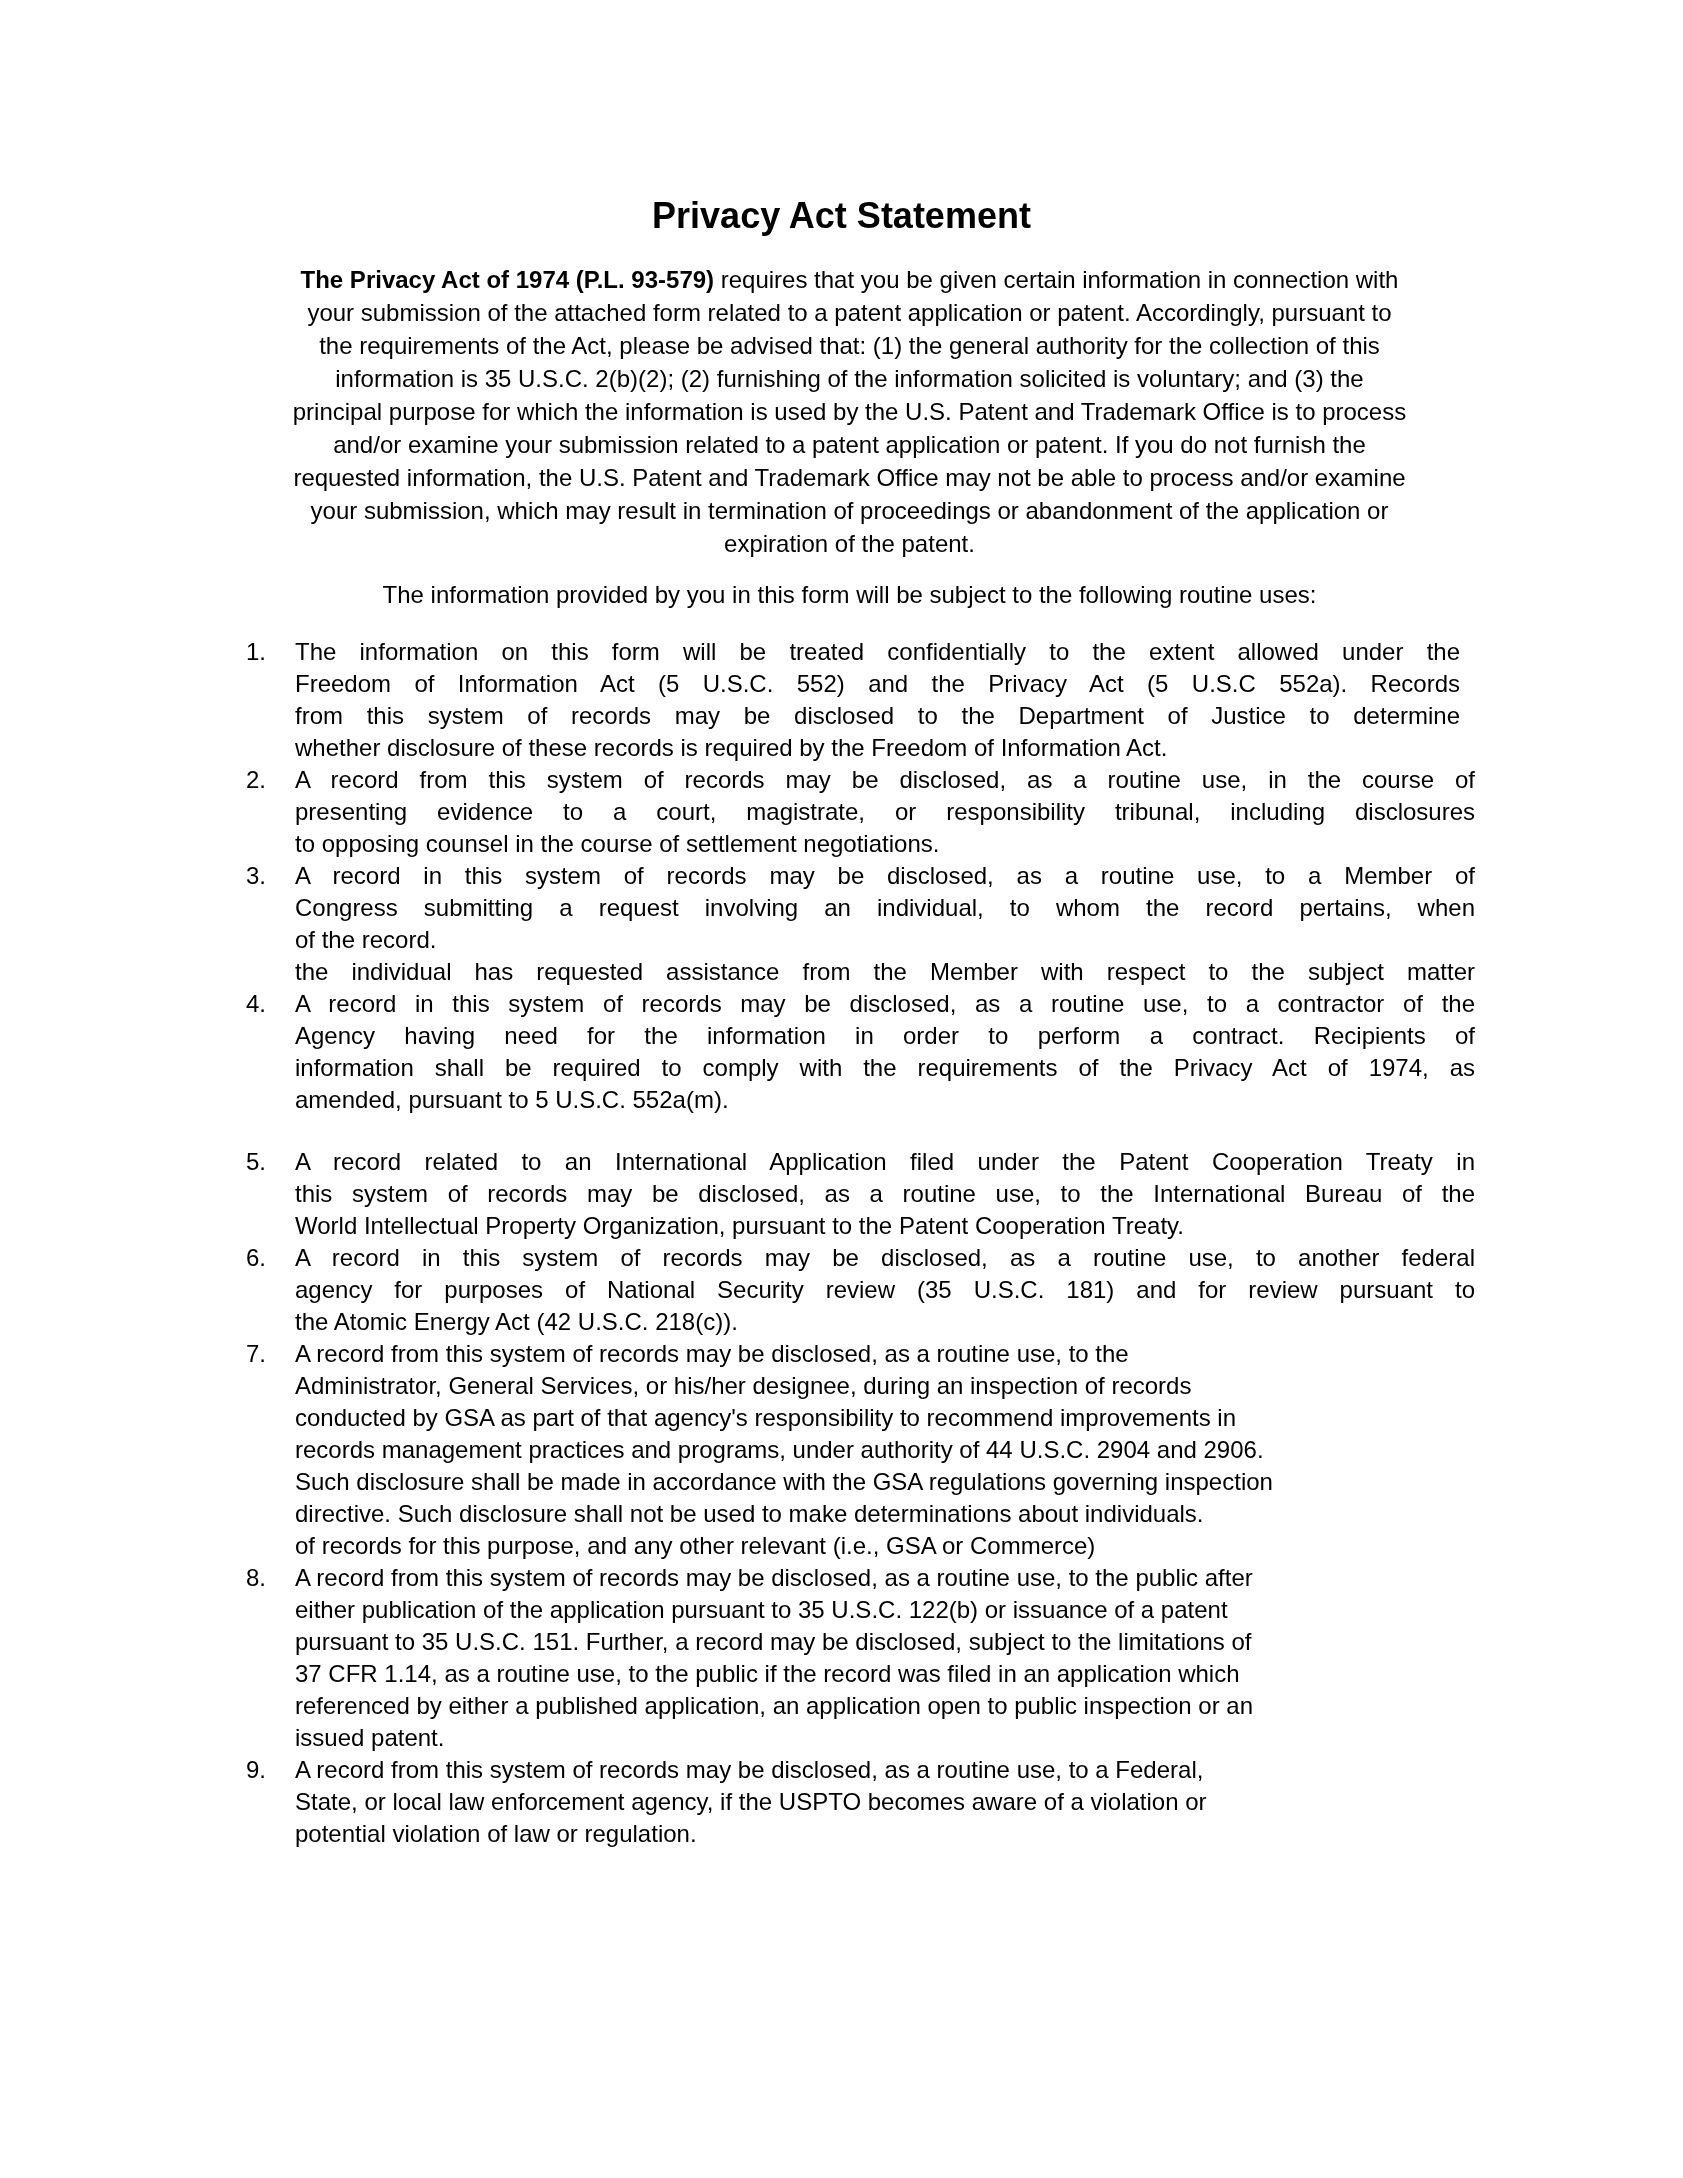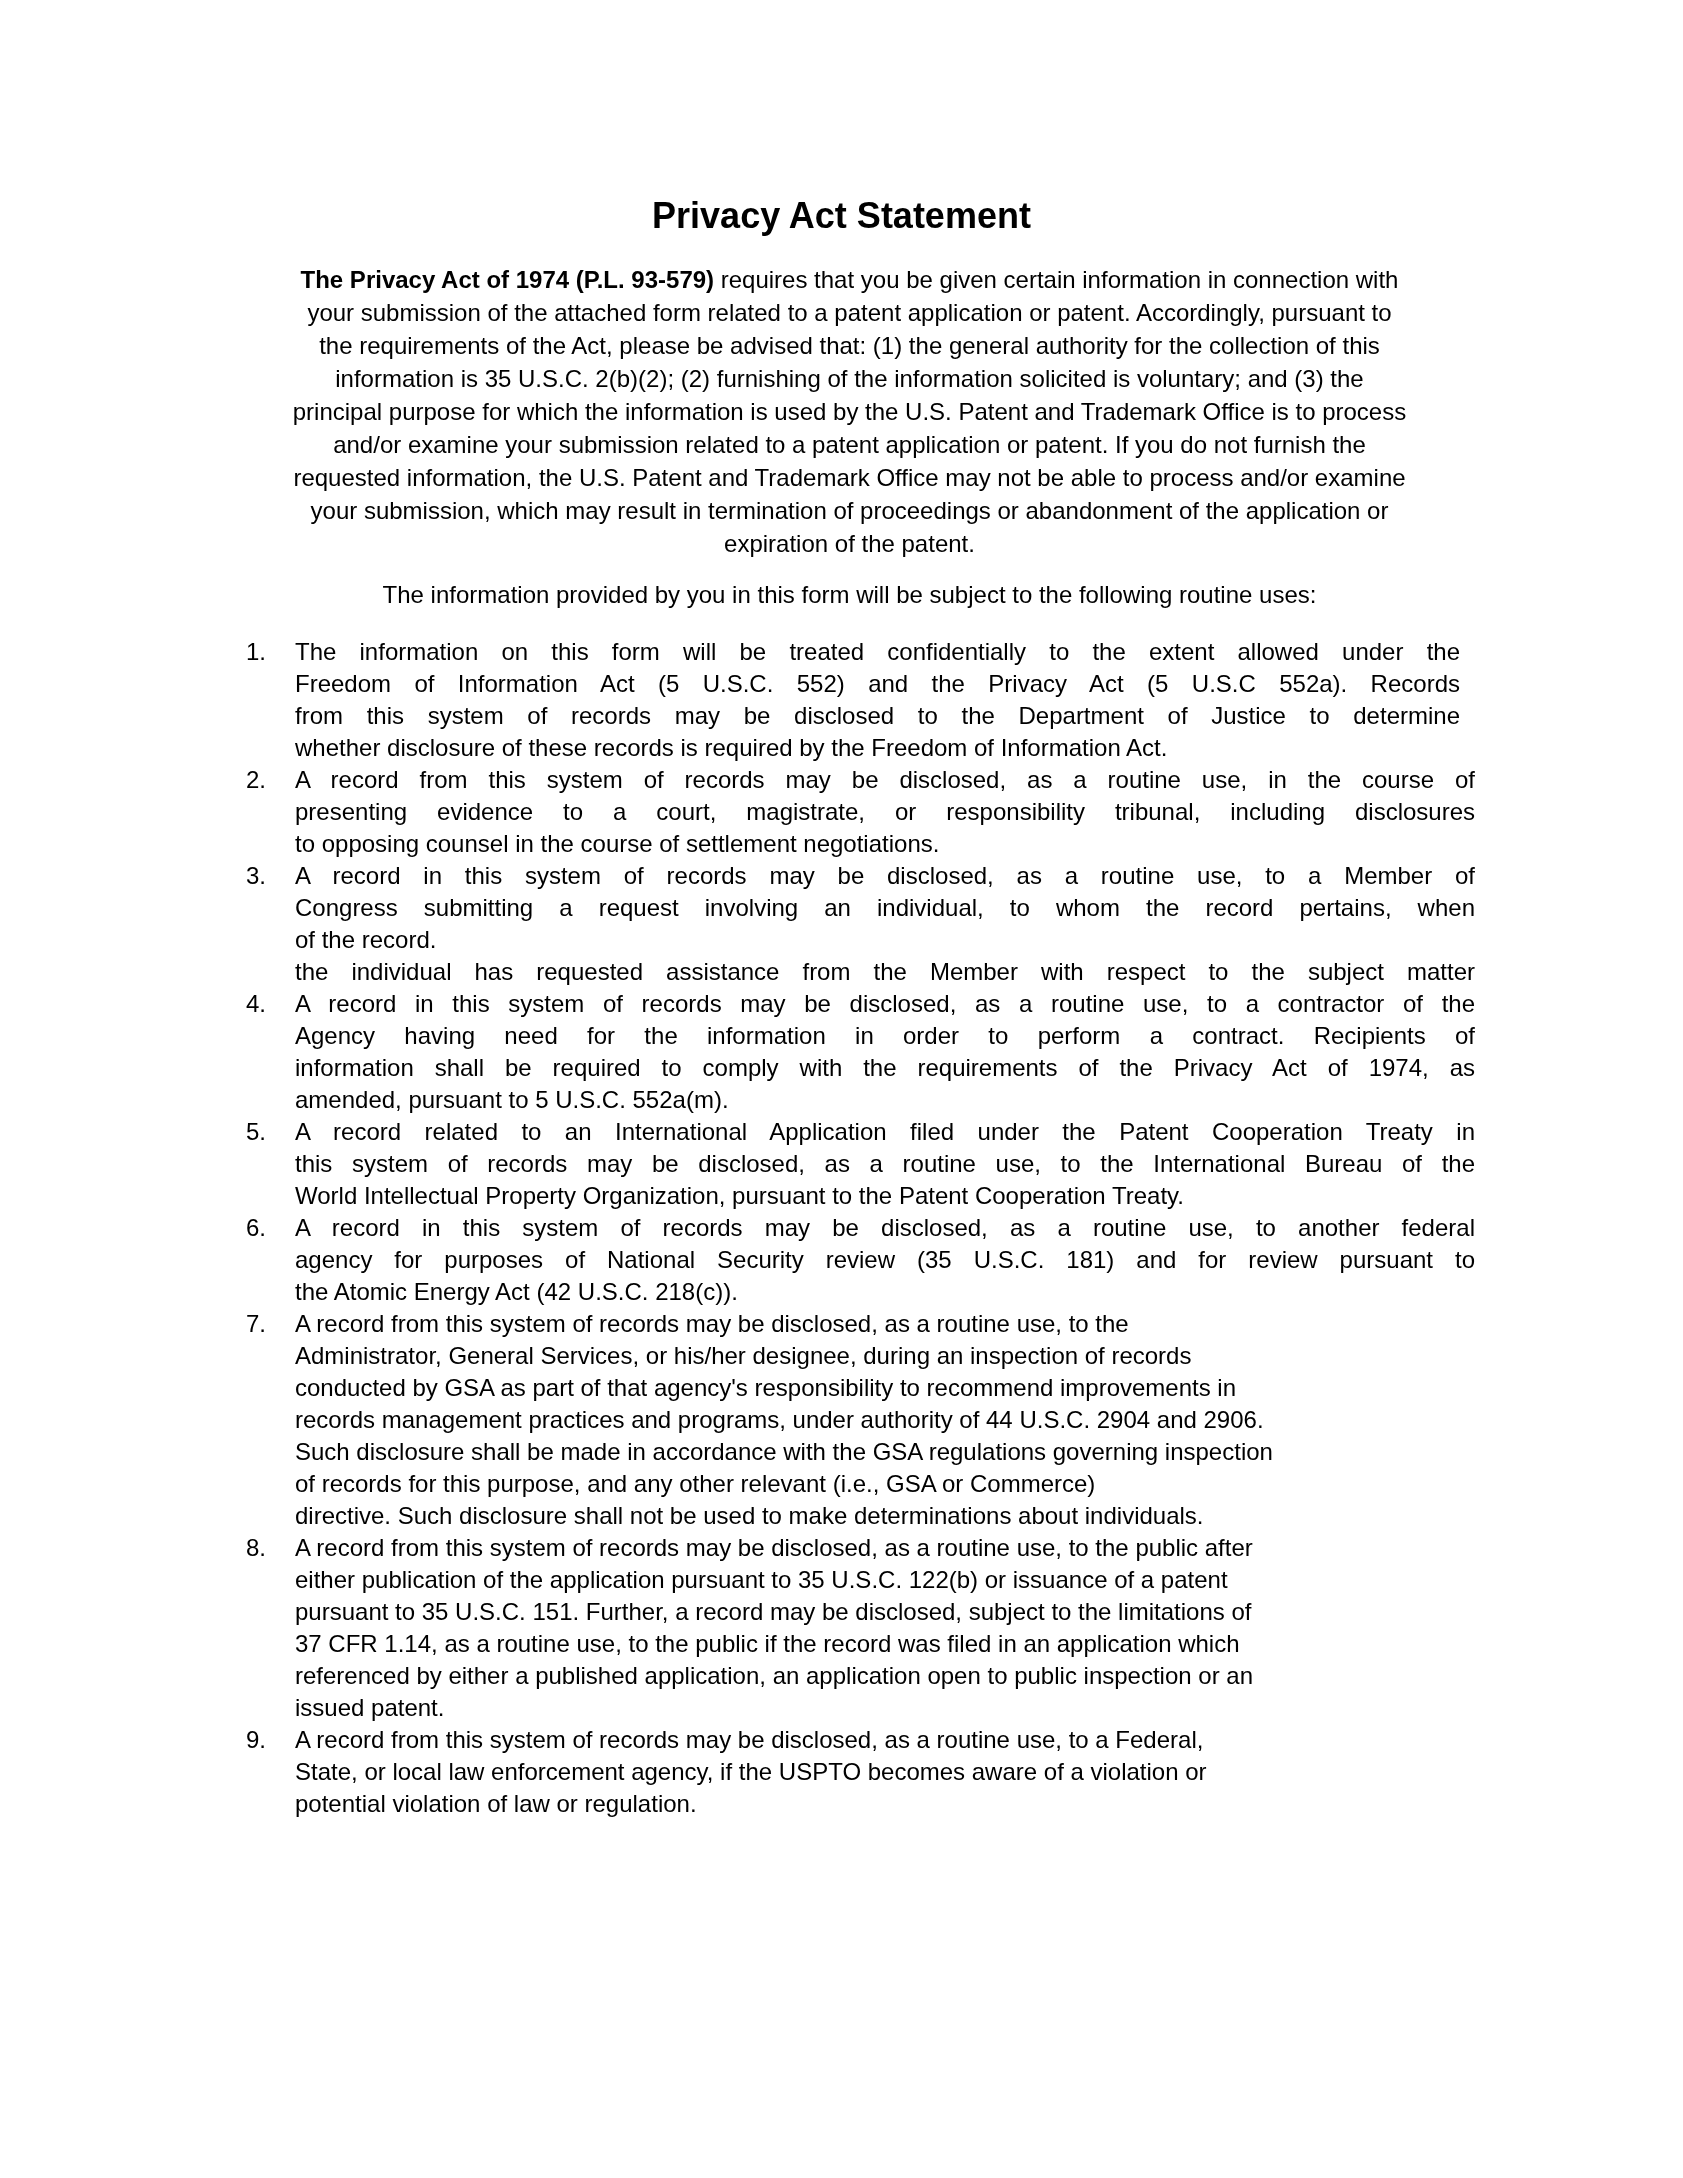--- a/index.html
+++ b/index.html
@@ -70,21 +70,21 @@
         <span class="num">4.</span>
         <div style="width: 1180px;">
           <span class="jline j">A record in this system of records may be disclosed, as a routine use, to a contractor of the</span>
           <span class="jline j">Agency having need for the information in order to perform a contract.  Recipients of</span>
           <span class="jline j">information shall be required to comply with the requirements of the Privacy Act of 1974, as</span>
           <span class="jline">amended, pursuant to 5 U.S.C. 552a(m).</span>
         </div>
       </div>
       <div class="item">
         <span class="num">5.</span>
-        <div style="width: 1180px;">
+        <div style="width: 1180px; margin-top: 30px;">
           <span class="jline j">A record related to an International Application filed under the Patent Cooperation Treaty in</span>
           <span class="jline j">this system of records may be disclosed, as a routine use, to the International Bureau of the</span>
           <span class="jline">World Intellectual Property Organization, pursuant to the Patent Cooperation Treaty.</span>
         </div>
       </div>
       <div class="item">
         <span class="num">6.</span>
         <div style="width: 1180px;">
           <span class="jline j">A record in this system of records may be disclosed, as a routine use, to another federal</span>
           <span class="jline j">agency for purposes of National Security review (35 U.S.C. 181) and for review pursuant to</span>
@@ -92,22 +92,22 @@
         </div>
       </div>
       <div class="item">
         <span class="num">7.</span>
         <div style="width: 1180px;">
           <span class="jline">A record from this system of records may be disclosed, as a routine use, to the</span>
           <span class="jline">Administrator, General Services, or his/her designee, during an inspection of records</span>
           <span class="jline">conducted by GSA as part of that agency's responsibility to recommend improvements in</span>
           <span class="jline">records management practices and programs, under authority of 44 U.S.C. 2904 and 2906.</span>
           <span class="jline">Such disclosure shall be made in accordance with the GSA regulations governing inspection</span>
+          <span class="jline">directive. Such disclosure shall not be used to make determinations about individuals.</span>
           <span class="jline">of records for this purpose, and any other relevant (i.e., GSA or Commerce)</span>
-          <span class="jline">directive. Such disclosure shall not be used to make determinations about individuals.</span>
         </div>
       </div>
       <div class="item">
         <span class="num">8.</span>
         <div style="width: 1180px;">
           <span class="jline">A record from this system of records may be disclosed, as a routine use, to the public after</span>
           <span class="jline">either publication of the application pursuant to 35 U.S.C. 122(b) or issuance of a patent</span>
           <span class="jline">pursuant to 35 U.S.C. 151. Further, a record may be disclosed, subject to the limitations of</span>
           <span class="jline">37 CFR 1.14, as a routine use, to the public if the record was filed in an application which</span>
           <span class="jline">referenced by either a published application, an application open to public inspection or an</span>

